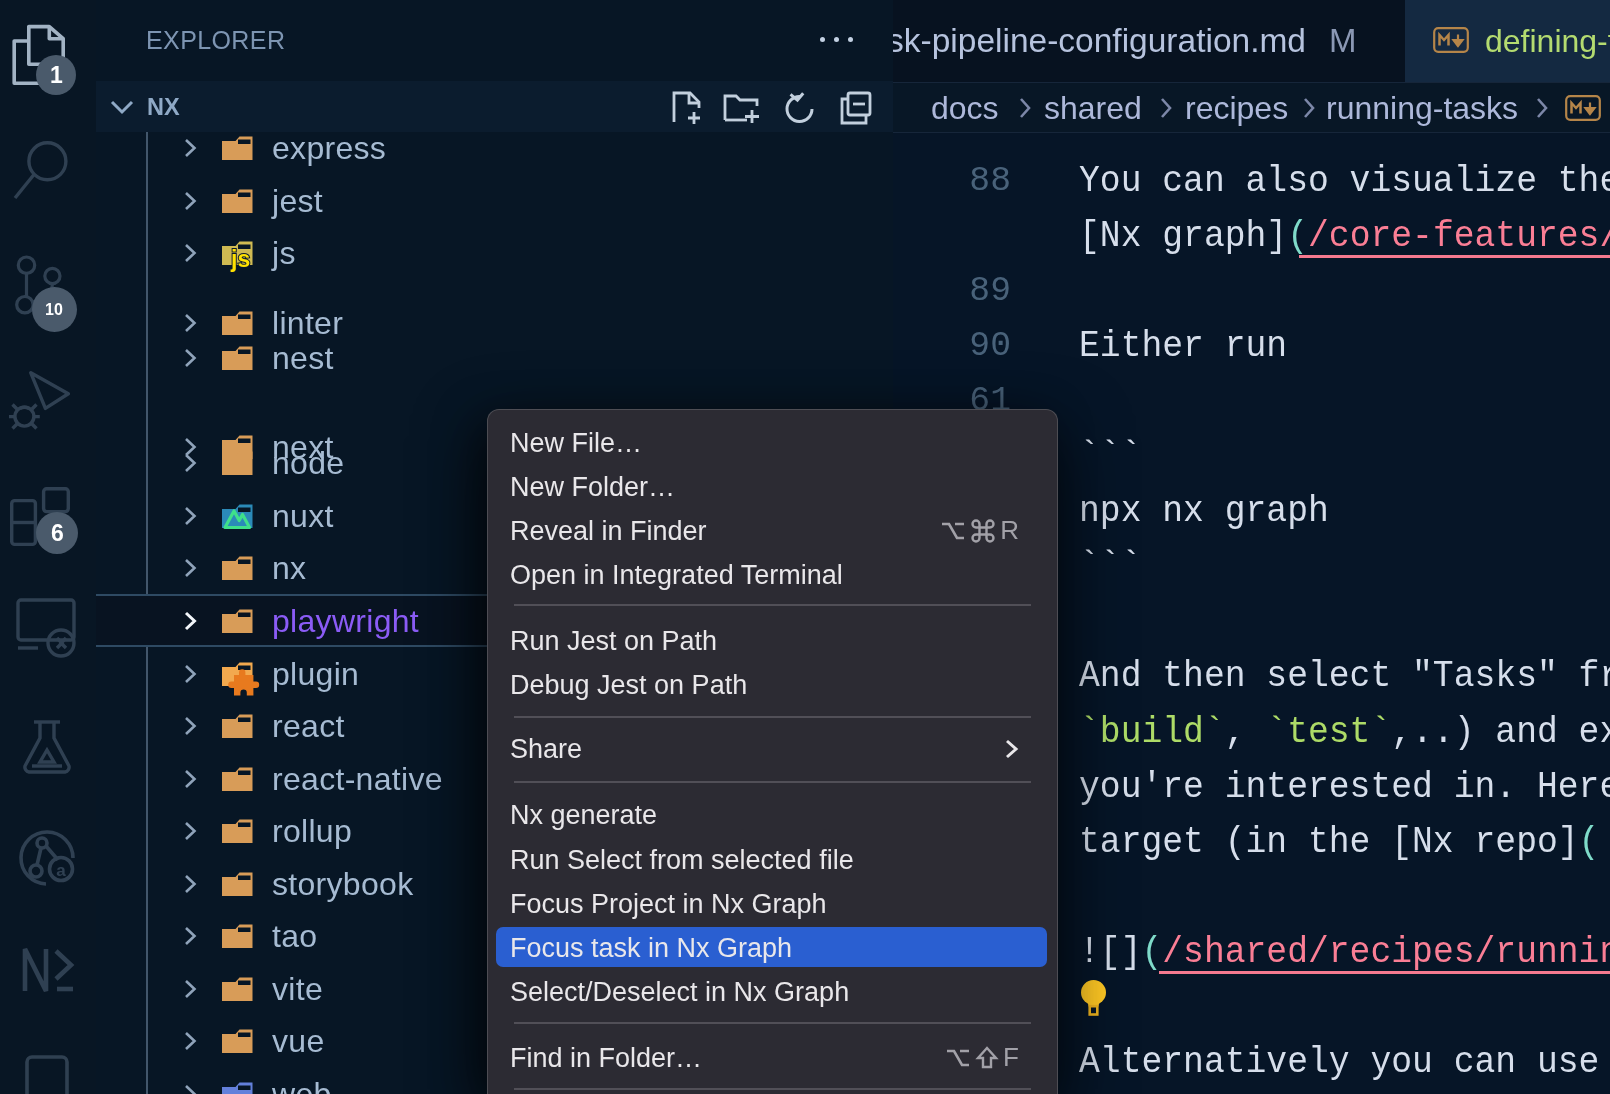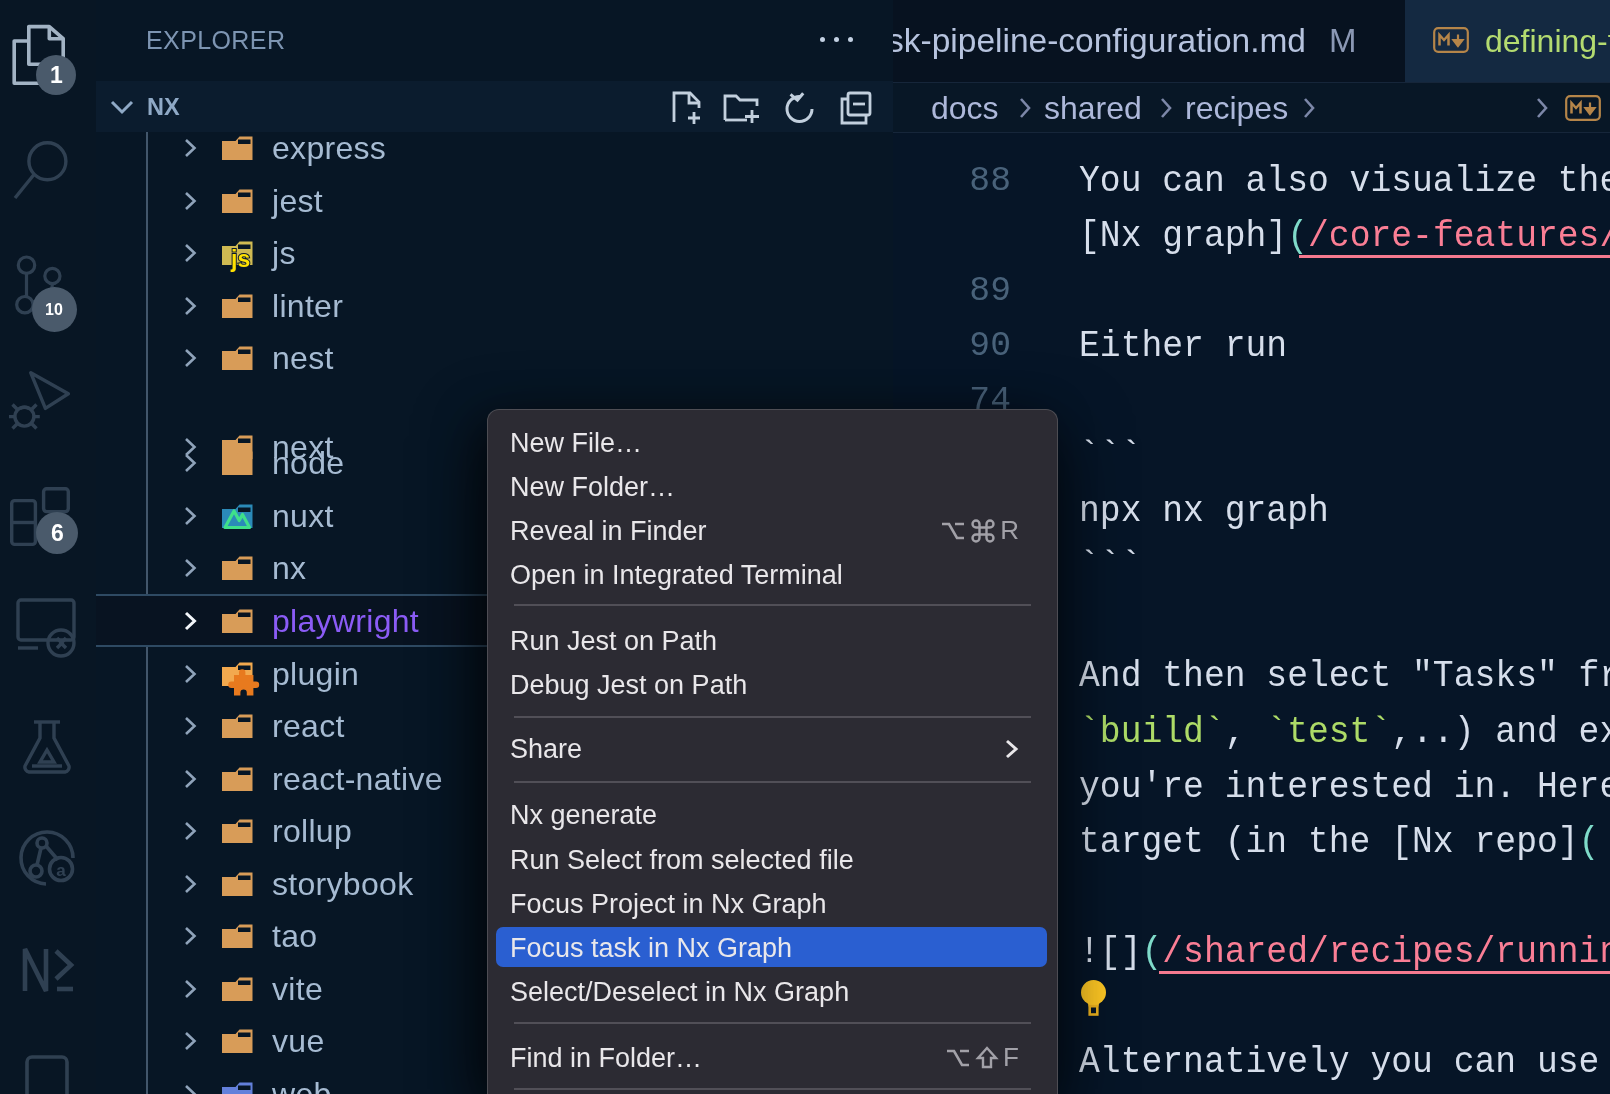--- a/index.html
+++ b/index.html
@@ -184,21 +184,21 @@
       <div class="treerow" style="top:226.6px;">
       <svg class="tr-chev" width="14" height="23" viewBox="0 0 14 23">
           <polyline points="3,3.5 11.5,11.5 3,19.5" fill="none" stroke="#8fa3ba" stroke-width="2.6"></polyline>
         </svg>
       <svg class="tr-icon" width="33" height="28" viewBox="0 0 33 28" style="overflow:visible">
           <path fill-rule="evenodd" d="M1 7 H14.5 L18.5 2.5 H31.5 V26 H1 Z M17 5.5 h12.5 v4.5 H17 Z" fill="#cfba52"></path>
           <text x="10" y="28" font-size="23" font-weight="bold" fill="#ffe100" font-family="Liberation Sans" style="paint-order:stroke" stroke="#0b1a2b" stroke-width="2">js</text>
         </svg>
       <span class="tr-label" style="">js</span>
     </div>
-      <div class="treerow" style="top:279px;text-align:center;">
+      <div class="treerow" style="top:296px;text-align:center;">
       <svg class="tr-chev" width="14" height="23" viewBox="0 0 14 23">
           <polyline points="3,3.5 11.5,11.5 3,19.5" fill="none" stroke="#8fa3ba" stroke-width="2.6"></polyline>
         </svg>
       <svg class="tr-icon" width="33" height="28" viewBox="0 0 33 28" style="overflow:visible">
           <path fill-rule="evenodd" d="M1 7 H14.5 L18.5 2.5 H31.5 V26 H1 Z M17 5.5 h12.5 v4.5 H17 Z" fill="#d89c58"></path>
         </svg>
       <span class="tr-label" style="">linter</span>
     </div>
       <div class="treerow" style="top:331.7px;">
       <svg class="tr-chev" width="14" height="23" viewBox="0 0 14 23">
@@ -352,20 +352,21 @@
         <path d="M6.5 18.5 V8 L11 13 L15.5 8 V18.5" fill="none" stroke="#b58549" stroke-width="2.5"></path>
         <path d="M25 7.5 V13 M25 19 L20.5 13 H29.5 Z" fill="#b58549" stroke="#b58549" stroke-width="2.2"></path>
       </svg>
       <span style="position:absolute;left:80px;top:50%;transform:translateY(-50%);font-size:32px;color:#b4db70;white-space:nowrap;">defining-t</span>
     </div>
   </div>
   <div id="breadcrumb">
       <span class="bc" style="left:38px;text-align:center;">docs</span>
       <span class="bc" style="left:151px;">shared</span>
       <span class="bc" style="left:292px;">recipes</span>
+      <span class="bc" style="left:433px;">running-tasks</span>
       <svg class="bc" style="left:124px;" width="16" height="26" viewBox="0 0 16 26">
         <polyline points="4,4 12,13 4,22" fill="none" stroke="#7c87a8" stroke-width="2.6"></polyline>
       </svg>
       <svg class="bc" style="left:265px;" width="16" height="26" viewBox="0 0 16 26">
         <polyline points="4,4 12,13 4,22" fill="none" stroke="#7c87a8" stroke-width="2.6"></polyline>
       </svg>
       <svg class="bc" style="left:408px;" width="16" height="26" viewBox="0 0 16 26">
         <polyline points="4,4 12,13 4,22" fill="none" stroke="#7c87a8" stroke-width="2.6"></polyline>
       </svg>
       <svg class="bc" style="left:641px;" width="16" height="26" viewBox="0 0 16 26">
@@ -374,21 +375,21 @@
       <svg class="bc" style="left:672px;" width="36" height="26" viewBox="0 0 36 26">
     <rect x="1.2" y="1.2" width="33.6" height="23.6" rx="4" fill="none" stroke="#b58549" stroke-width="2.2"></rect>
     <path d="M6.5 18.5 V8 L11 13 L15.5 8 V18.5" fill="none" stroke="#b58549" stroke-width="2.5"></path>
     <path d="M25 7.5 V13 M25 19 L20.5 13 H29.5 Z" fill="#b58549" stroke="#b58549" stroke-width="2.2"></path>
   </svg>
     </div>
   <div id="elines">
       <div class="lnum" style="top: 152.5px;">88</div>
       <div class="lnum" style="top: 262.7px;">89</div>
       <div class="lnum" style="top: 317.8px;">90</div>
-      <div class="lnum" style="top: 372.9px;">74</div>
+      <div class="lnum" style="top: 372.9px;">61</div>
       <div class="eline" style="top: 152.5px;">You can also visualize the</div>
       <div class="eline" style="top: 207.6px;">[Nx graph]<span class="teal">(</span><span class="pink">/core-features/</span></div>
       <div class="eline" style="top: 317.8px;">Either run</div>
       <div class="eline" style="top: 428px;">```</div>
       <div class="eline" style="top: 483.1px;">npx nx graph</div>
       <div class="eline" style="top: 538.2px;">```</div>
       <div class="eline" style="top: 648.4px;">And then select "Tasks" fr</div>
       <div class="eline" style="top: 703.5px;"><span class="green">`build`</span>, <span class="green">`test`</span>,..) and ex</div>
       <div class="eline" style="top: 758.6px;">you're interested in. Here</div>
       <div class="eline" style="top: 813.7px;">target (in the [Nx repo]<span class="teal">(</span></div>

